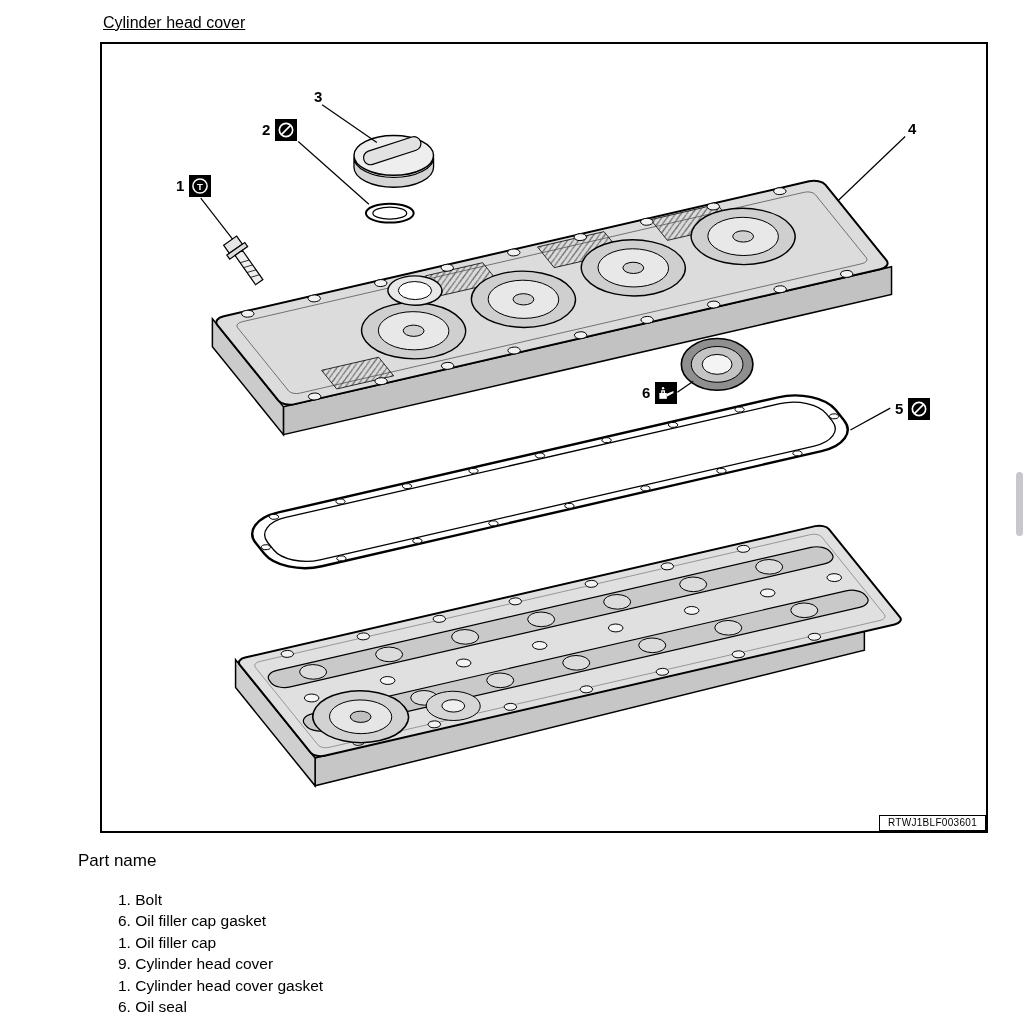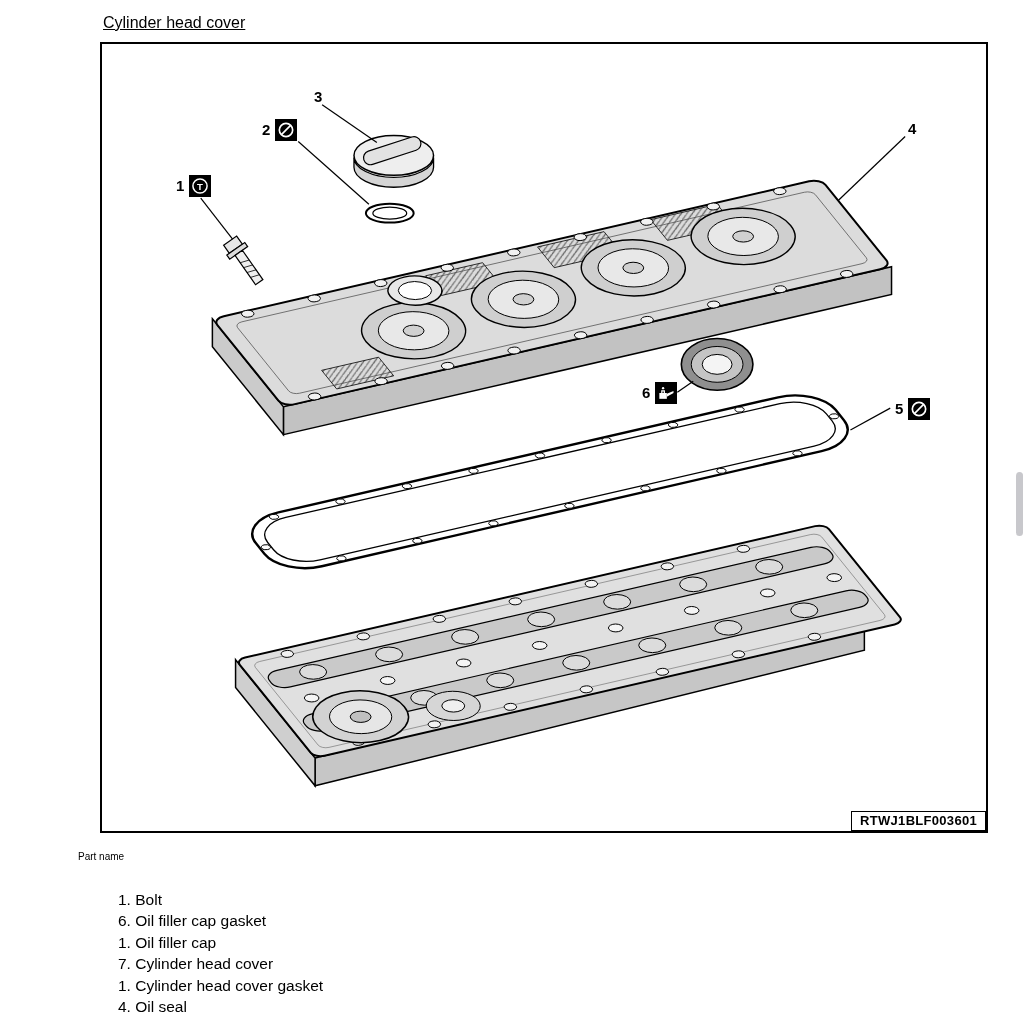--- a/index.html
+++ b/index.html
@@ -13,23 +13,23 @@
   .frame svg.art{position:absolute;left:0;top:0;width:100%;height:100%;}
   svg.art *{vector-effect:non-scaling-stroke;}
 
   .callout{position:absolute;display:flex;align-items:flex-start;gap:5px;
     font-size:15px;font-weight:600;line-height:22px;}
   .icon-box{width:22px;height:22px;background:#000;display:inline-flex;
     align-items:center;justify-content:center;flex:0 0 auto;}
   .icon-box svg{width:20px;height:20px;display:block;}
 
   .fig-code{position:absolute;right:0;bottom:0;border:1px solid #000;
-    padding:1px 8px 2px;font-size:13px;letter-spacing:.3px;background:#fff;font-weight:bold;}
-
-  .part-heading{position:absolute;left:78px;top:851px;font-size:10px;}
+    padding:1px 8px 2px;font-size:10px;letter-spacing:.3px;background:#fff;}
+
+  .part-heading{position:absolute;left:78px;top:851px;font-size:17px;}
   .parts{position:absolute;left:118px;top:889px;font-size:15.5px;line-height:21.4px;}
 
   .scrollbar-thumb{position:absolute;right:1px;top:472px;width:7px;height:64px;
     background:#c8c8cc;border-radius:4px;}
 </style>
 </head>
 <body>
 
 <div class="page">
 
@@ -263,19 +263,19 @@
 
     <div class="fig-code">RTWJ1BLF003601</div>
   </div>
 
   <div class="part-heading">Part name</div>
 
   <div class="parts">
     <div>1. Bolt</div>
     <div>6. Oil filler cap gasket</div>
     <div>1. Oil filler cap</div>
-    <div>7. Cylinder head cover</div>
+    <div>9. Cylinder head cover</div>
     <div>1. Cylinder head cover gasket</div>
-    <div>4. Oil seal</div>
+    <div>6. Oil seal</div>
   </div>
 
   <div class="scrollbar-thumb"></div>
 </div>
 
 </body></html>

